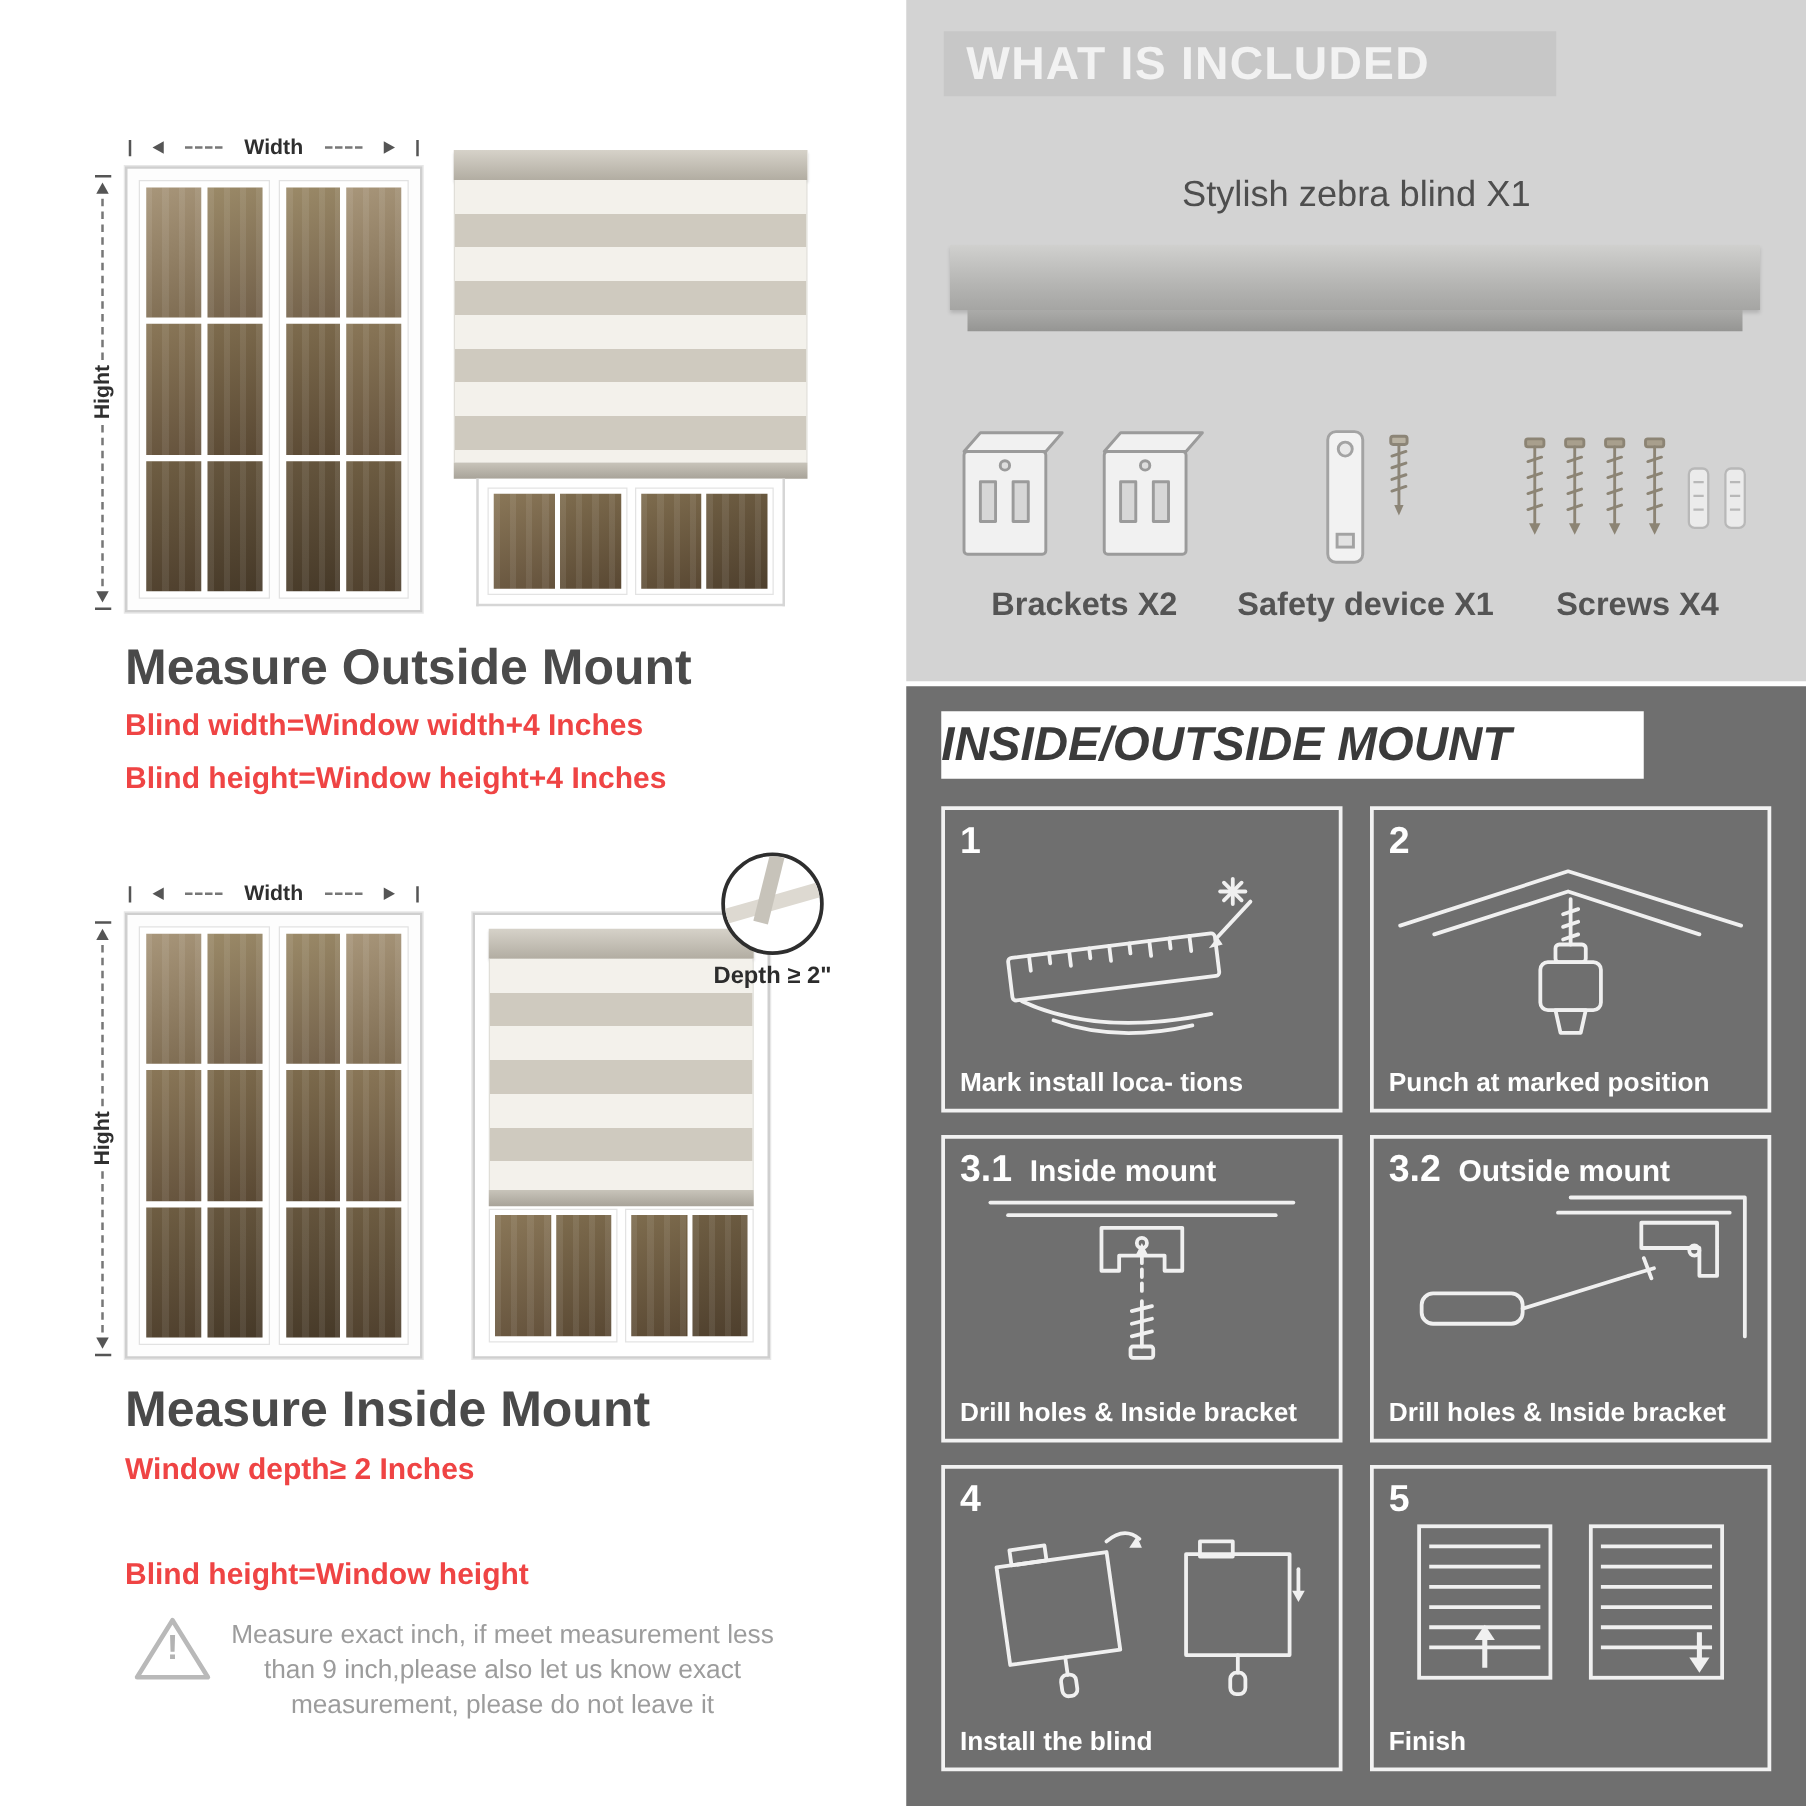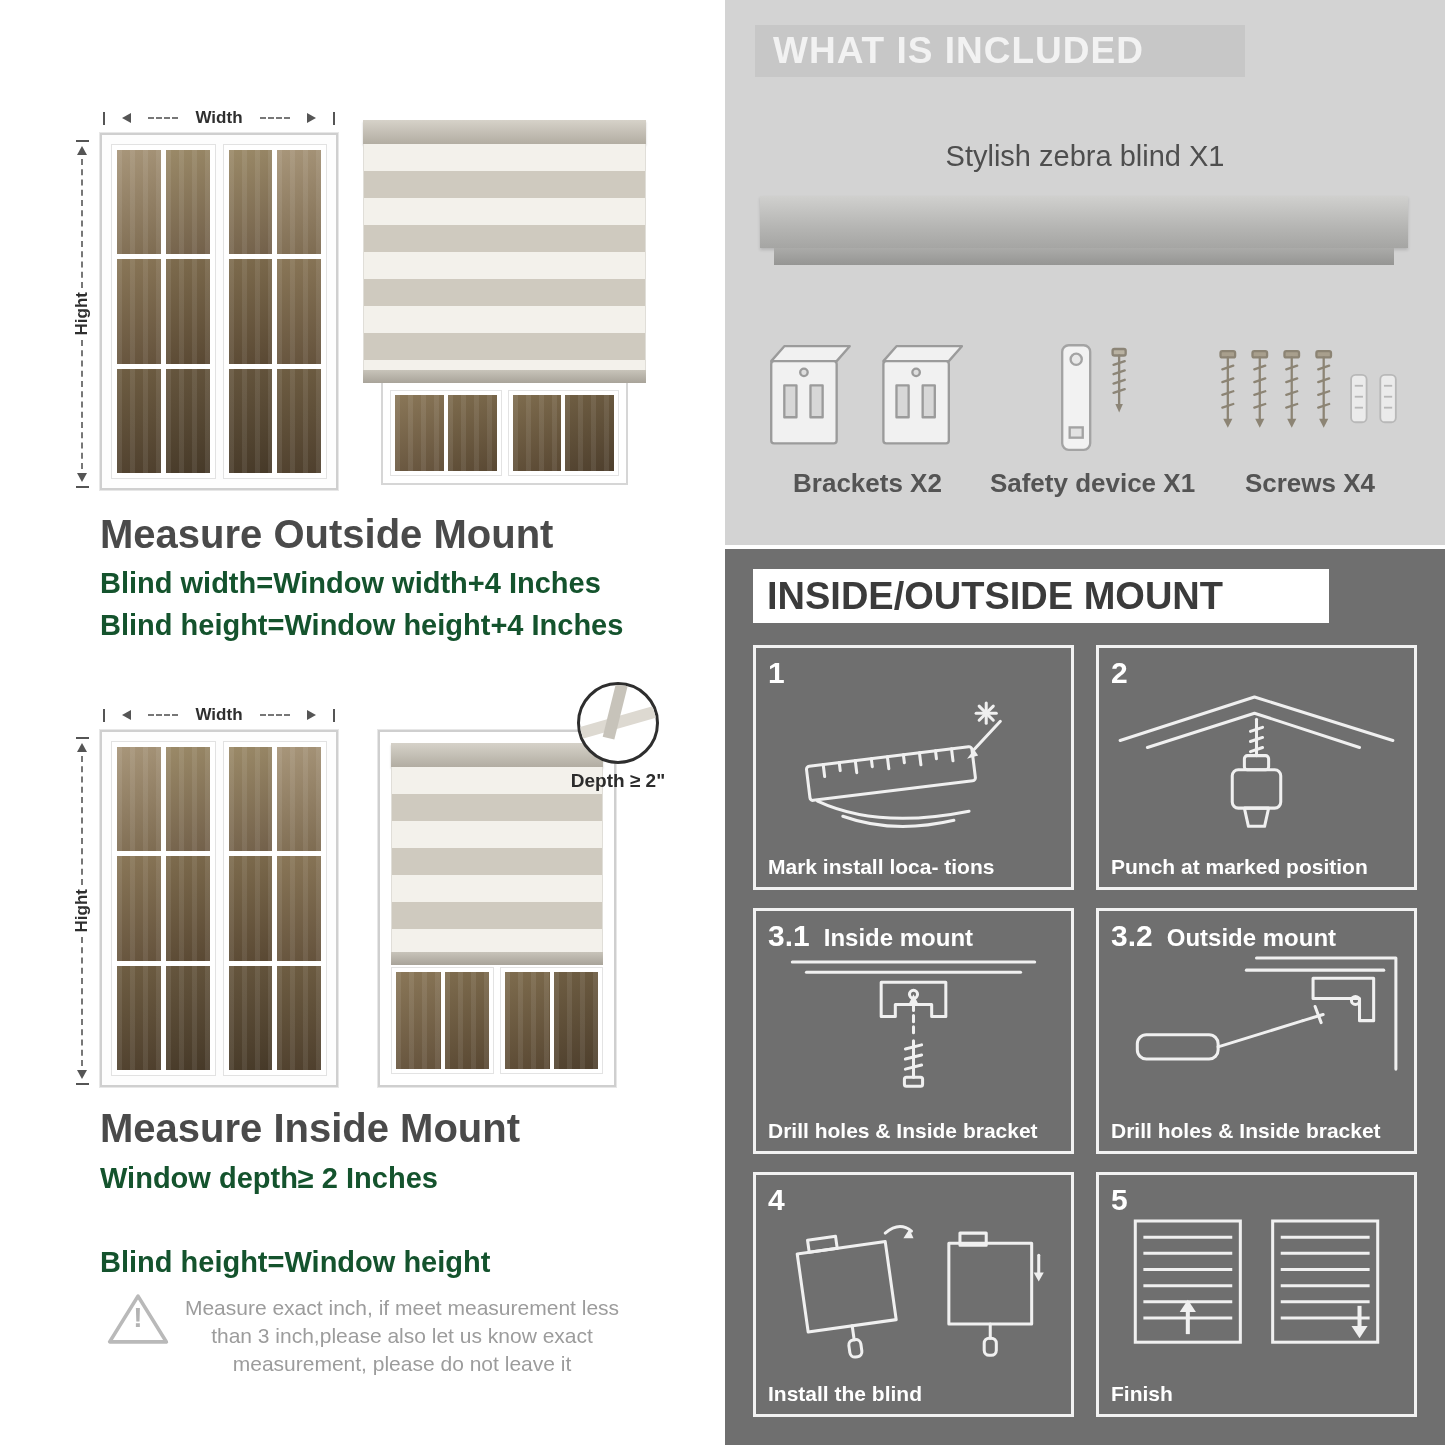--- a/index.html
+++ b/index.html
@@ -4,21 +4,21 @@
 <style>
   html,body{margin:0;padding:0;background:#fff;}
   .page{position:relative;width:1445px;height:1445px;background:#fff;overflow:hidden;
         font-family:"Liberation Sans",sans-serif;}
 
   
   .left{position:absolute;left:0;top:0;width:710px;height:1445px;background:#fff;}
   .banner-left{position:absolute;left:30px;top:24px;width:468px;height:58px;background:#acacac;
        color:#fff;font-size:37px;font-weight:bold;line-height:58px;padding-left:24px;letter-spacing:1px;}
   .h2{position:absolute;left:100px;font-size:40px;font-weight:bold;color:#4a4a4a;}
-  .bodyline{position:absolute;left:100px;font-size:29px;font-weight:bold;color:#14532d;}
+  .bodyline{position:absolute;left:100px;font-size:24px;font-weight:bold;color:#ef4444;}
 
   
   .dim-h{position:absolute;display:flex;align-items:center;gap:17px;color:#2f2f2f;
          font-size:17px;font-weight:bold;}
   .dline{flex:1;border-top:2px dashed #777;height:0;}
   .ah-l{width:0;height:0;border-top:5px solid transparent;border-bottom:5px solid transparent;border-right:9px solid #555;}
   .ah-r{width:0;height:0;border-top:5px solid transparent;border-bottom:5px solid transparent;border-left:9px solid #555;}
   .tickv{width:2px;height:13px;background:#555;}
   .dim-v{position:absolute;display:flex;flex-direction:column;align-items:center;gap:4px;
          color:#2f2f2f;font-size:17px;font-weight:bold;width:20px;}
@@ -90,21 +90,21 @@
   .hr-main{height:52px;background:linear-gradient(180deg,#d0d0ce,#b5b5b3 60%,#a5a5a3);
            box-shadow:0 2px 3px rgba(0,0,0,.15);}
   .hr-lip{margin:0 14px;height:17px;background:linear-gradient(180deg,#ababa9,#959593);}
   .items{position:absolute;left:25px;top:330px;width:670px;display:flex;}
   .item{text-align:center;}
   .item-icon{height:128px;display:flex;align-items:flex-end;justify-content:center;}
   .item-label{margin-top:10px;font-size:26px;font-weight:bold;color:#545454;}
 
   .mount{position:absolute;left:0;top:549px;width:720px;height:896px;background:#6f6f6f;}
   .banner-mount{position:absolute;left:28px;top:20px;width:562px;height:54px;background:#fff;
-       color:#3b3b3b;font-size:38px;font-weight:bold;line-height:54px;padding-left:14px;}
+       color:#3b3b3b;font-size:38px;font-weight:bold;line-height:54px;font-style:italic;}
   .steps-grid{position:absolute;left:28px;top:96px;width:664px;height:772px;display:grid;
        grid-template-columns:1fr 1fr;grid-template-rows:1fr 1fr 1fr;gap:18px 22px;}
   .step{border:3px solid #f2f2f2;position:relative;box-sizing:border-box;}
   .step-head{position:absolute;top:8px;left:12px;display:flex;align-items:baseline;gap:14px;
              color:#fff;z-index:2;}
   .step-num{font-size:30px;font-weight:bold;}
   .step-sub{font-size:24px;font-weight:bold;}
   .step-art{position:absolute;left:6px;right:6px;top:30px;bottom:44px;width:calc(100% - 12px);
             height:calc(100% - 74px);}
   .step-caption{position:absolute;left:12px;bottom:8px;right:8px;color:#fff;
@@ -240,21 +240,21 @@
     </div>
 
     <div class="h2" style="top:1106px;">Measure Inside Mount</div>
     <div class="bodyline" style="top:1162px;">Window depth≥ 2 Inches</div>
     <div class="bodyline" style="top:1246px;">Blind height=Window height</div>
 
     <svg class="warning-art" viewBox="0 0 70 62">
       <path d="M35,6 L66,56 L4,56 Z" fill="none" stroke="#b9b9b9" stroke-width="4" stroke-linejoin="round"></path>
     </svg>
     <div class="warn-bang">!</div>
-    <div class="warning-text">Measure exact inch, if meet measurement less than 3 inch,please also let us know exact measurement, please do not leave it</div>
+    <div class="warning-text">Measure exact inch, if meet measurement less than 9 inch,please also let us know exact measurement, please do not leave it</div>
   </section>
 
   <section class="right">
 
     <div class="included">
       <div class="banner-included">
         <span>WHAT IS INCLUDED</span>
       </div>
       <div class="blind-label">Stylish zebra blind X1</div>
 

